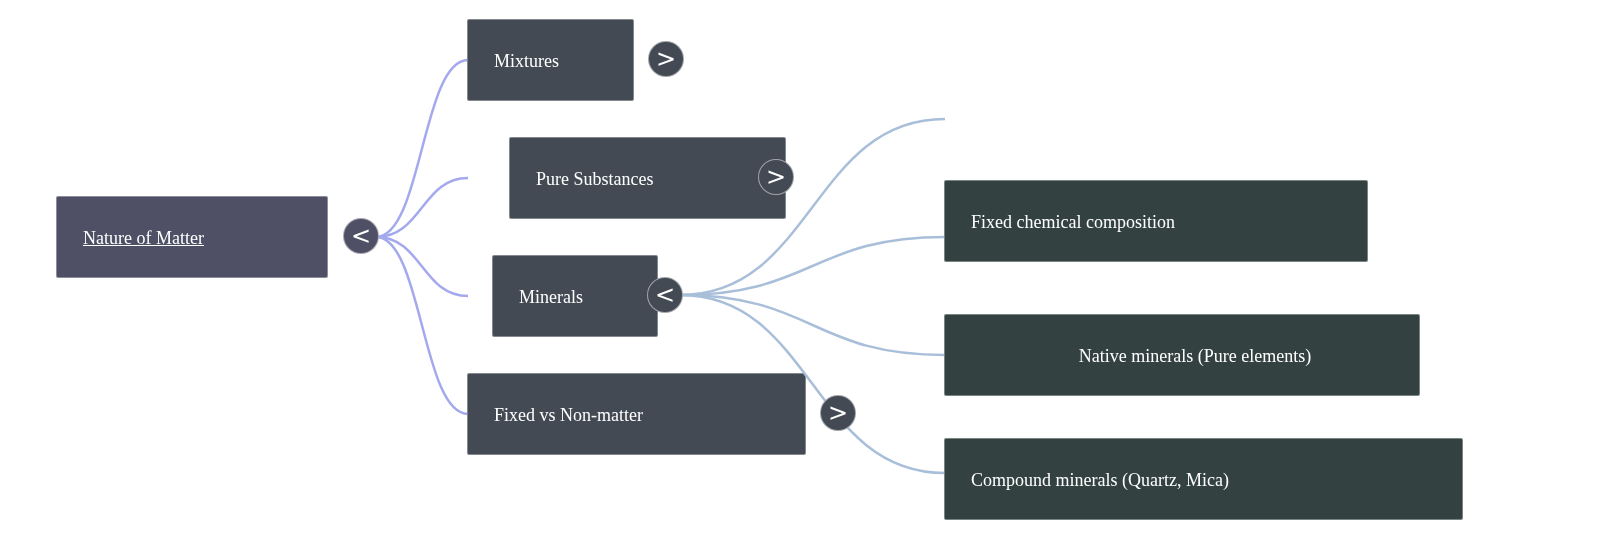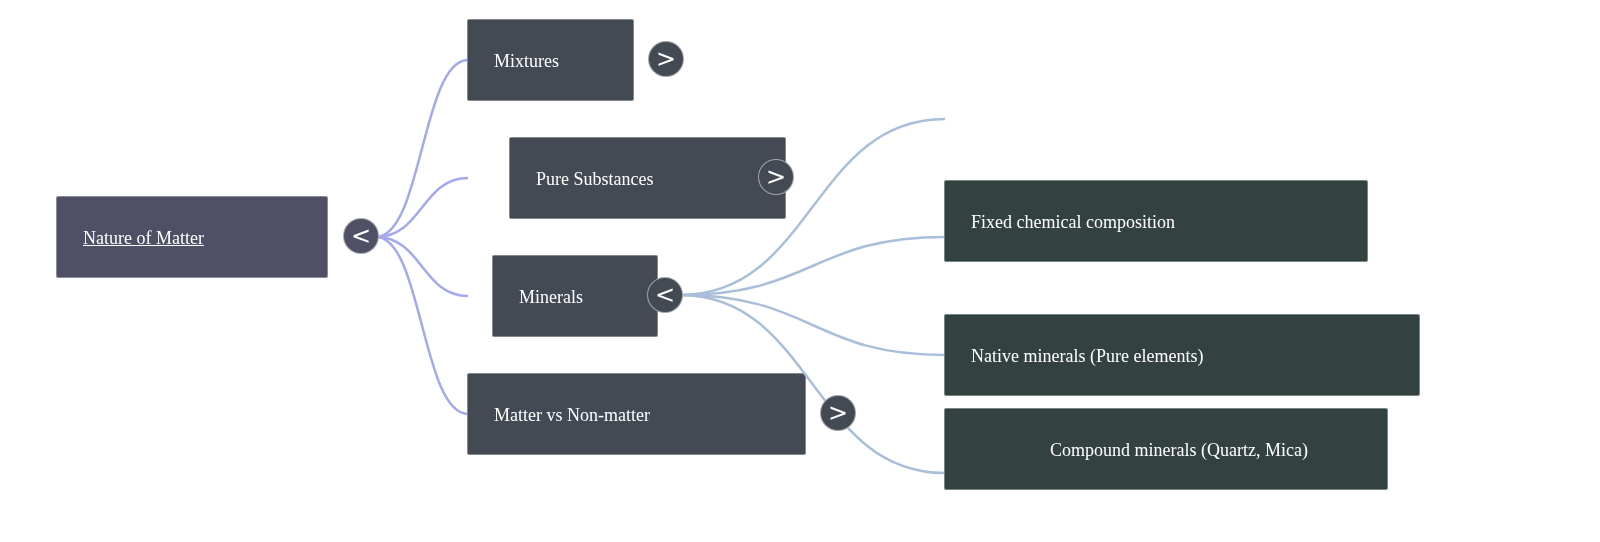--- a/index.html
+++ b/index.html
@@ -105,38 +105,38 @@
   </div>
   <div class="toggle l1-t" style="left:758px; top:159px;">
     <span>&gt;</span>
   </div>
 
   <div class="node l1" style="left:467px; top:255px; width:166px;margin-left:25px;">
     <span>Minerals</span>
   </div>
 
   <div class="node l1" style="left:467px; top:373px; width:339px;">
-    <span>Matter vs Non-matter</span>
+    <span>Fixed vs Non-matter</span>
   </div>
 
   <svg id="overlay-edges" xmlns="http://www.w3.org/2000/svg">
     <g id="overlay-g">
         <path d="M680,295 C812.5,295 812.5,473 945,473" fill="none" stroke="#a9bfd9" stroke-width="2.5"></path>
       </g>
   </svg>
 
   <div class="toggle l1-t" style="left:647px; top:277px;">
     <span>&lt;</span>
   </div>
   <div class="toggle l1-t" style="left:820px; top:395px;">
     <span>&gt;</span>
   </div>
 
   <div class="node l2" style="left:944px; top:180px; width:424px;">
     <span>Fixed chemical composition</span>
   </div>
-  <div class="node l2" style="left:944px; top:314px; width:476px;">
+  <div class="node l2" style="left:944px; top:314px; width:476px;text-align:center;">
     <span>Native minerals (Pure elements)</span>
   </div>
-  <div class="node l2" style="left:944px; top:408px; width:444px;text-align:center;">
+  <div class="node l2" style="left:944px; top:438px; width:519px;">
     <span>Compound minerals (Quartz, Mica)</span>
   </div>
 </div>
 
 </body></html>

